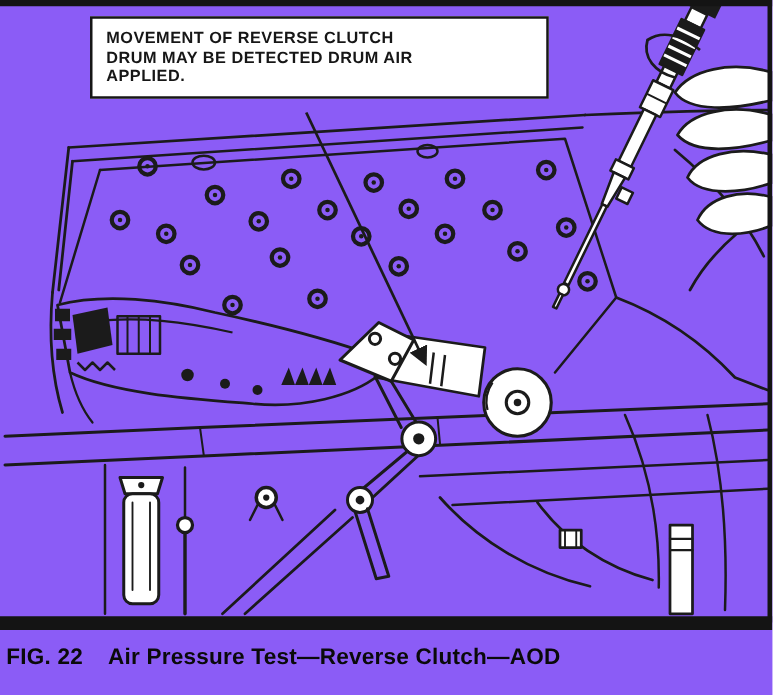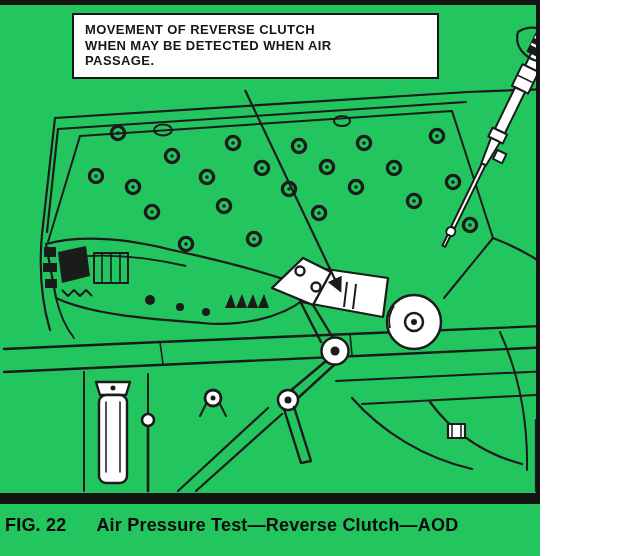--- a/index.html
+++ b/index.html
@@ -1,34 +1,34 @@
 <!DOCTYPE html>
 <html><head>
 <meta charset="utf-8">
 <style>
   html,body { margin:0; padding:0; background:#ffffff; }
   body { width:618px; height:556px; font-family:"Liberation Sans", sans-serif; }
-  .figure { position:relative; width:540px; height:556px; background:#22c55e; overflow:hidden; }
+  .figure { position:relative; width:618px; height:556px; background:#8b5cf6; overflow:hidden; }
   .art { position:absolute; top:0; left:0; }
   .frame-top   { position:absolute; top:0; left:0; width:618px; height:5px; background:#141414; }
   .frame-right { position:absolute; top:0; right:0; width:4px; height:498px; background:#141414; }
   .bottom-bar  { position:absolute; top:493px; left:0; width:618px; height:11px; background:#141414; }
   .callout {
     position:absolute; top:13px; left:72px; width:344px;
     border:2.5px solid #161616; background:#ffffff;
     padding:7px 8px 8px 11px;
     font-weight:bold; font-size:13px; line-height:15.5px;
     letter-spacing:0.4px; color:#161616;
   }
   .caption {
     position:absolute; top:515px; left:5px; width:610px;
     font-weight:bold; font-size:18px; color:#0a0a0a; letter-spacing:0.2px;
     white-space:nowrap;
   }
-  .caption .fig { margin-right:30px; }
+  .caption .fig { margin-right:20px; }
 </style>
 </head>
 <body>
 
 <div class="figure">
 
   <svg class="art" width="618" height="493" viewBox="0 0 618 493">
     <defs>
       <g id="bolt">
         <circle r="6.6" fill="none" stroke="#1b1b1b" stroke-width="3.4"></circle>
@@ -178,22 +178,22 @@
       <path d="M560,40 C 545,28 530,24 518,32 C 514,46 524,58 540,62" fill="none"></path>
       <path d="M618,58 C 584,48 552,56 540,74 C 552,90 586,88 618,80 Z"></path>
       <path d="M618,92 C 584,82 552,90 542,108 C 556,124 590,120 618,112 Z"></path>
       <path d="M618,124 C 588,116 558,124 550,142 C 562,158 596,154 618,146 Z"></path>
       <path d="M618,158 C 592,150 566,158 558,176 C 570,192 600,188 618,180 Z"></path>
     </g>
   </svg>
 
   <div class="callout">
     <div>MOVEMENT OF REVERSE CLUTCH</div>
-    <div>WHEN MAY BE DETECTED WHEN AIR</div>
-    <div>PASSAGE.</div>
+    <div>DRUM MAY BE DETECTED DRUM AIR</div>
+    <div>APPLIED.</div>
   </div>
 
   <div class="frame-top"></div>
   <div class="frame-right"></div>
   <div class="bottom-bar"></div>
 
   <div class="caption">
     <span class="fig">FIG. 22</span><span>Air Pressure Test—Reverse Clutch—AOD</span>
   </div>
 </div>

